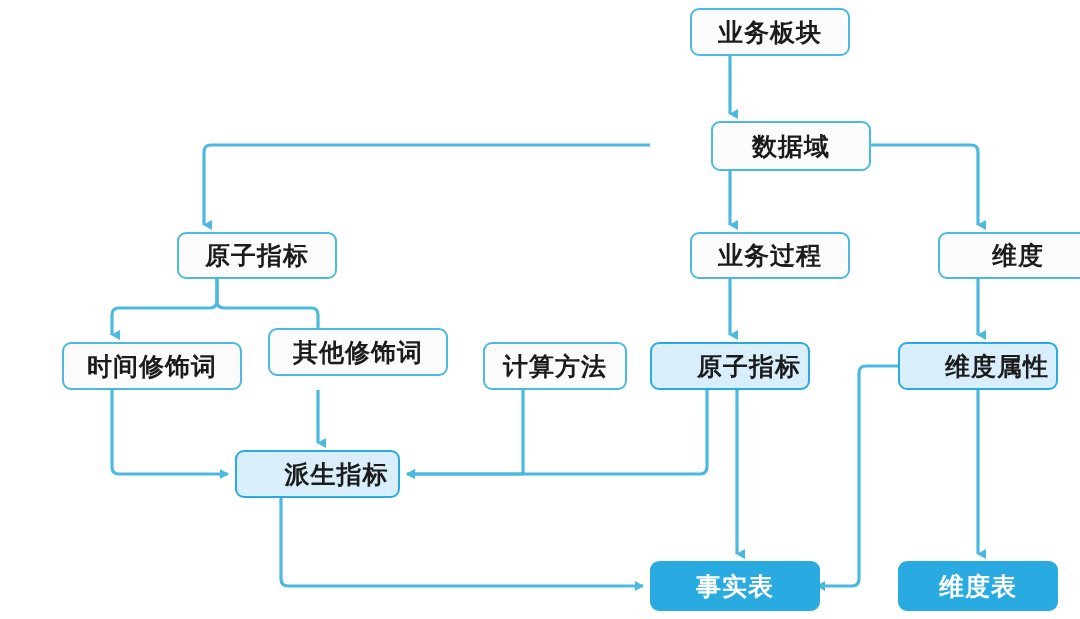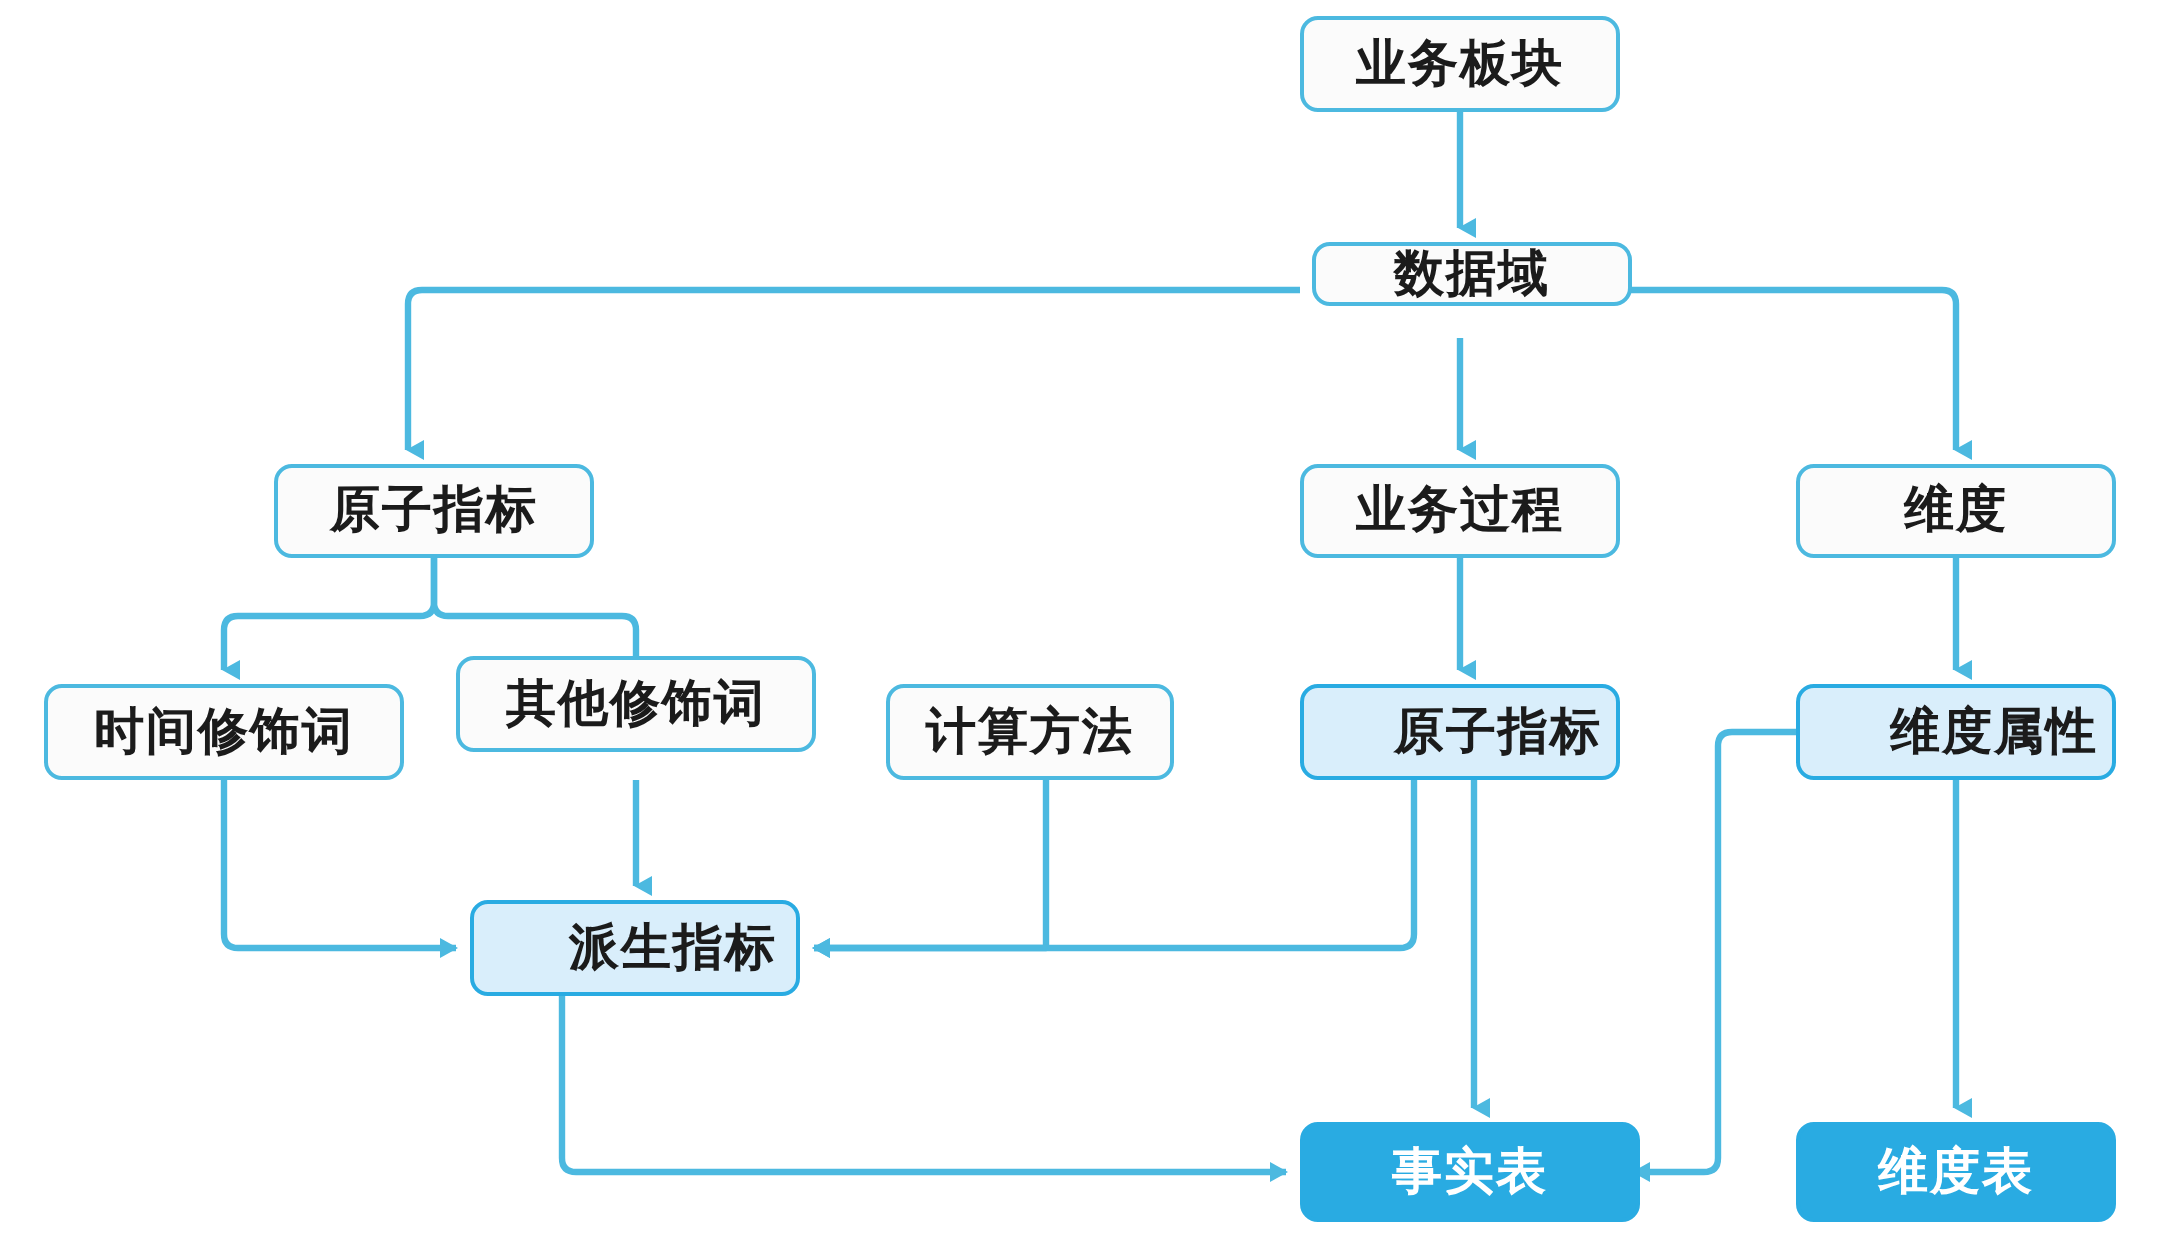--- a/index.html
+++ b/index.html
@@ -40,20 +40,21 @@
   .node-label {
     display: block;
     line-height: 1;
   }
   .node.plain {
     background: #fbfbfb;
     border-color: #4cb9e0;
     color: #1b1b1b;
     font-size: 25px;
     font-weight: 600;
+    margin-left: 40px;
   }
   .node.tinted {
     background: #d9eefb;
     border-color: #29abe2;
     color: #1b1b1b;
     font-size: 25px;
     font-weight: 600;
     padding-left: 38px;
   }
   .node.filled {
@@ -117,21 +118,21 @@
         <path d="M 978 279 L 978 335" fill="none" stroke="#4cb9e0" stroke-width="3.2" stroke-linecap="butt" stroke-linejoin="round" marker-end="url(#arrow-down)"></path>
         <path d="M 898 366 L 866 366 Q 859 366 859 373 L 859 579 Q 859 586 852 586 L 817 586" fill="none" stroke="#4cb9e0" stroke-width="3.2" stroke-linecap="butt" stroke-linejoin="round" marker-end="url(#arrow-left)"></path>
         <path d="M 978 390 L 978 554" fill="none" stroke="#4cb9e0" stroke-width="3.2" stroke-linecap="butt" stroke-linejoin="round" marker-end="url(#arrow-down)"></path>
       </g>
   </svg>
 
   <div id="node-layer">
       <div class="node plain" style="left: 650px; top: 8px; width: 160px; height: 48px;">
         <span class="node-label">业务板块</span>
       </div>
-      <div class="node plain" style="left: 656px; top: 121px; width: 160px; height: 32px; justify-content: center;">
+      <div class="node plain" style="left: 671px; top: 121px; width: 160px; height: 50px; justify-content: center;">
         <span class="node-label">数据域</span>
       </div>
       <div class="node plain" style="left: 137px; top: 232px; width: 160px; height: 47px;">
         <span class="node-label">原子指标</span>
       </div>
       <div class="node plain" style="left: 650px; top: 232px; width: 160px; height: 47px;">
         <span class="node-label">业务过程</span>
       </div>
       <div class="node plain" style="left: 898px; top: 232px; width: 160px; height: 47px;">
         <span class="node-label">维度</span>

